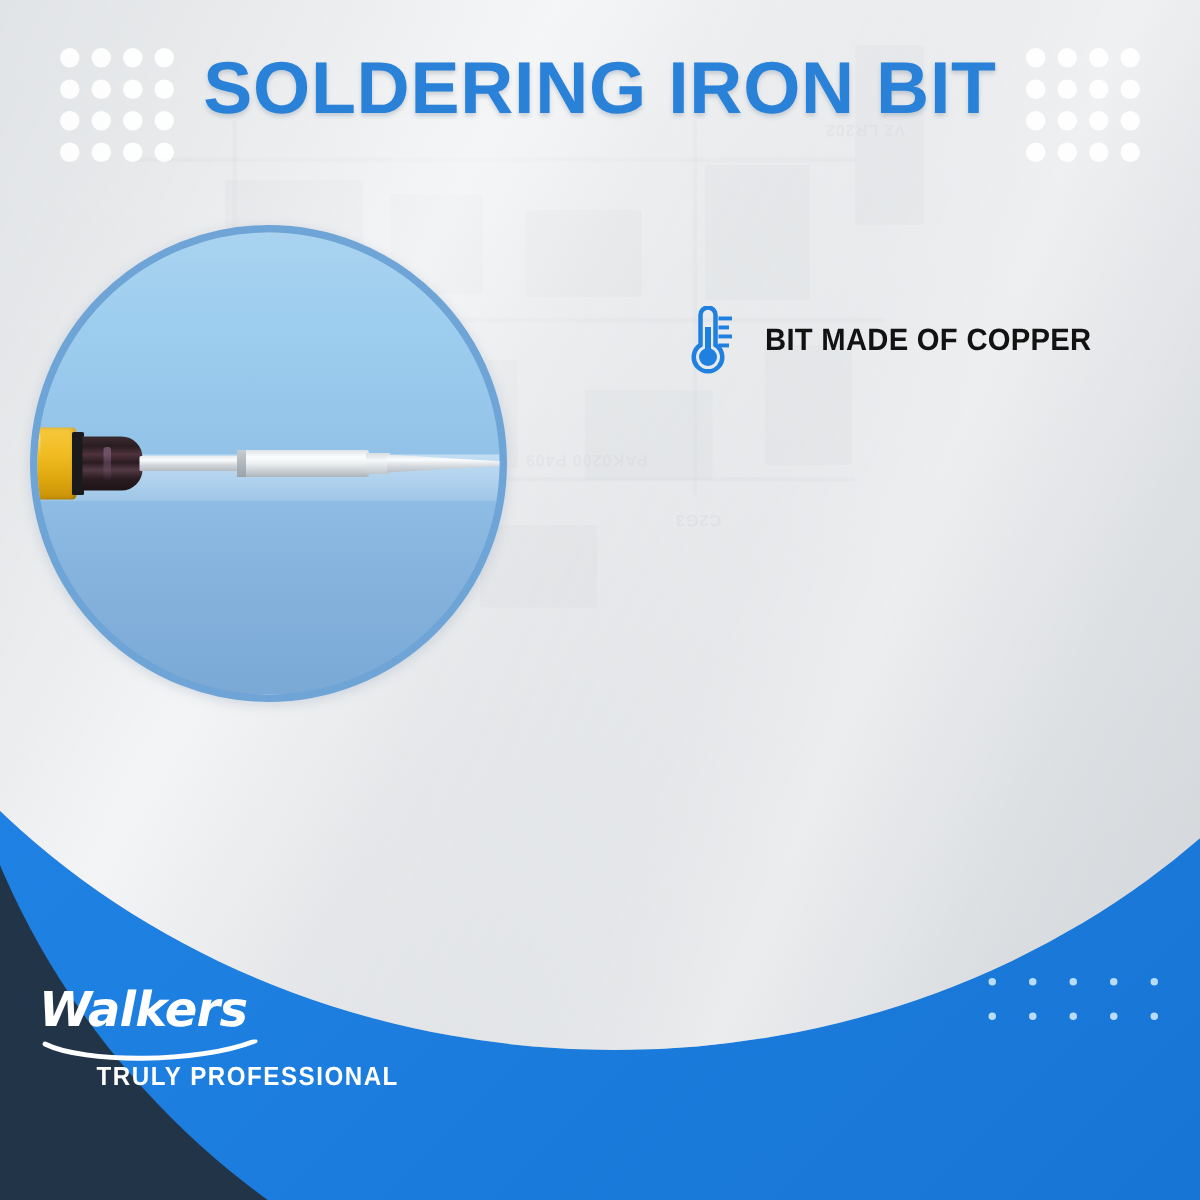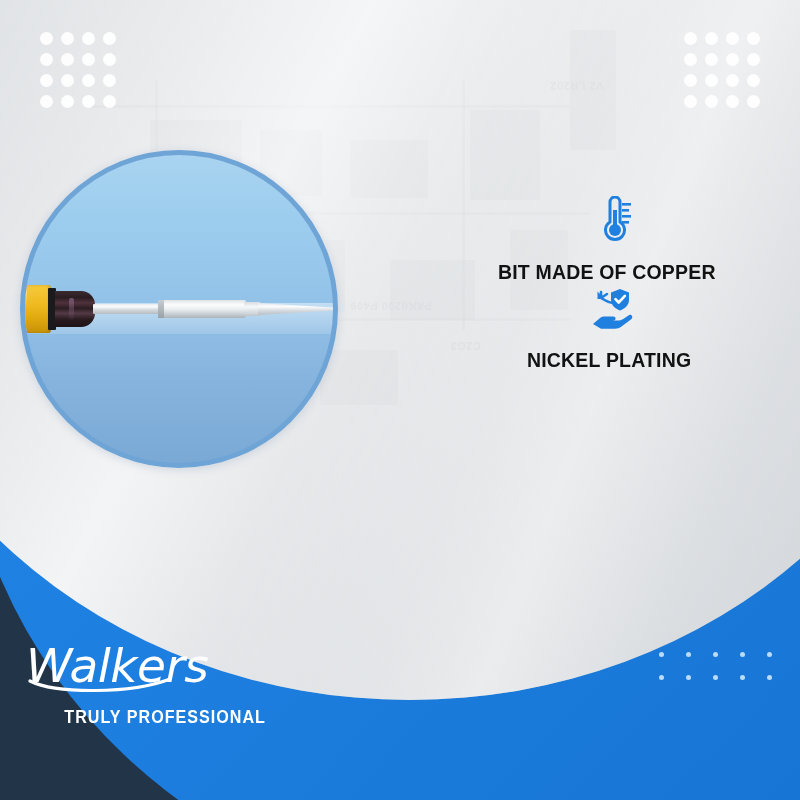--- a/index.html
+++ b/index.html
@@ -231,21 +231,20 @@
     left:448px; top:196px;
     width:330px;
     z-index:18;
   }
   .feature-row {
     display:flex;
     align-items:center;
     gap:18px;
     height:62px;
     margin-bottom:28px;
-    flex-direction:column;
   }
   .feature-icon {
     width:44px; height:46px;
     flex:0 0 44px;
     display:flex; align-items:center; justify-content:center;
   }
   .feature-label {
     font-family:"Liberation Sans", sans-serif;
     font-size:20.5px;
     font-weight:bold;
@@ -258,22 +257,22 @@
 
   
   .logo-block {
     position:absolute;
     left:22px; bottom:72px;
     z-index:25;
   }
   .logo-word {
     position:relative;
     font-family:"DejaVu Sans", sans-serif;
-    font-size:47px;
-    font-weight:normal;
+    font-size:32px;
+    font-weight:bold;
     font-style:italic;
     color:#ffffff;
     letter-spacing:-.5px;
     line-height:1;
     padding-left:4px;
   }
   .logo-swoosh {
     position:absolute;
     left:6px; top:36px;
     width:148px; height:16px;
@@ -342,20 +341,23 @@
       <div class="pcb-txt" style="left:218px;top:518px;">R2</div>
       <div class="pcb-txt" style="left:420px;top:548px;">C252</div>
       <div class="pcb-txt" style="left:700px;top:380px;">V2 LR202</div>
       <div class="pcb-txt" style="left:330px;top:460px;">C390</div>
       <div class="pcb-txt" style="left:600px;top:640px;">C2G3</div>
     </div>
     <div class="sheen"></div>
     <div class="sheen2"></div>
   </div>
 
+  <div class="header">
+    <div class="header-title">SOLDERING IRON BIT</div>
+  </div>
 
   <div class="dotgrid" id="dotgrid-left">
     <span></span>
       <span></span>
       <span></span>
       <span></span>
     <span></span>
       <span></span>
       <span></span>
       <span></span>
@@ -410,38 +412,20 @@
           <rect x="20" y="14" width="4" height="18" fill="#2080e0"></rect>
           <rect x="29" y="7" width="9" height="2.6" fill="#2080e0"></rect>
           <rect x="29" y="13" width="7" height="2.6" fill="#2080e0"></rect>
           <rect x="29" y="19" width="9" height="2.6" fill="#2080e0"></rect>
           <rect x="29" y="25" width="7" height="2.6" fill="#2080e0"></rect>
         </svg>
       </div>
       <div class="feature-label">BIT MADE OF COPPER</div>
     </div>
 
-    <div class="feature-row">
-      <div class="feature-icon">
-        <svg width="44" height="44" viewBox="0 0 44 44">
-
-          <path d="M10 6 l0 6 M10 12 l6 -4 M10 12 c5 3 9 5 12 5" fill="none" stroke="#2080e0" stroke-width="2.6" stroke-linecap="round"></path>
-          <path d="M6.5 5.5 l0 7.5 l7 0 z" fill="#2080e0"></path>
-
-          <path d="M29 3 l9 3.6 v7.4 c0 5.2 -4 8.6 -9 10.4 c-5 -1.8 -9 -5.2 -9 -10.4 V6.6 z" fill="#2080e0"></path>
-          <path d="M24.5 13.2 l3.2 3.3 l6.2 -6.6" fill="none" stroke="#ffffff" stroke-width="2.6" stroke-linecap="round" stroke-linejoin="round"></path>
-
-          <path d="M2 38 l7 -6 c1.5 -1.2 3 -1.6 5 -1.6 h8 c1.6 0 2.6 0.8 2.6 2
-                   c0 1.2 -1 2 -2.6 2 h-5.6 h11.6 c2 0 3.4 -0.6 5 -1.8 l4.4 -3.2
-                   c1.6 -1.2 3.4 -0.6 3.8 1 c0.3 1.2 -0.3 2.2 -1.3 3
-                   l-9.4 7.2 c-2 1.5 -4 2.2 -6.6 2.2 H10 z" fill="#2080e0"></path>
-        </svg>
-      </div>
-      <div class="feature-label">NICKEL PLATING</div>
-    </div>
 
 
 
   </div>
 
   <div class="logo-block">
     <div class="logo-word">Walkers</div>
     <svg class="logo-swoosh" viewBox="0 0 148 16">
       <path d="M2 3 C 28 16, 104 16, 142 1" fill="none" stroke="#ffffff" stroke-width="3.2" stroke-linecap="round"></path>
     </svg>

